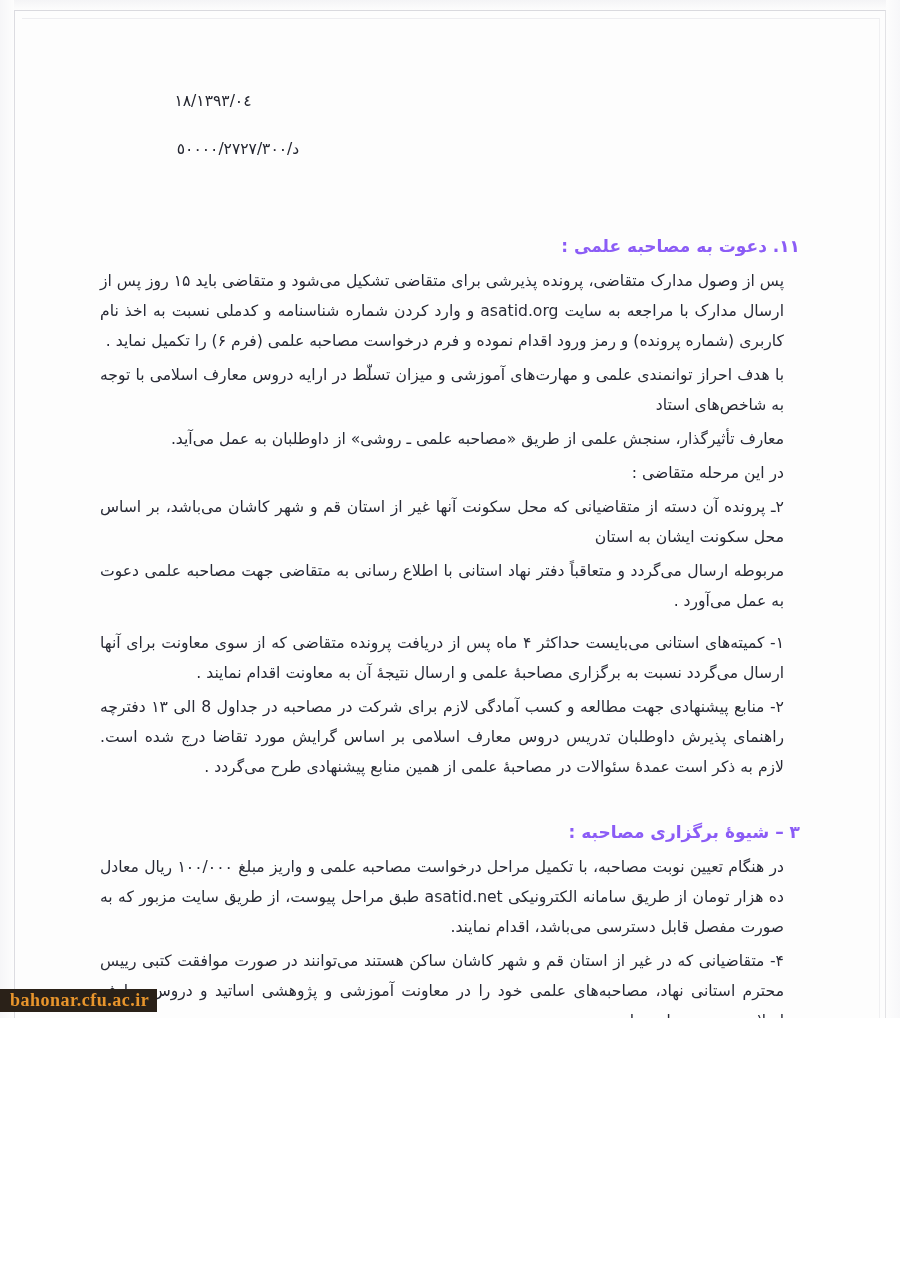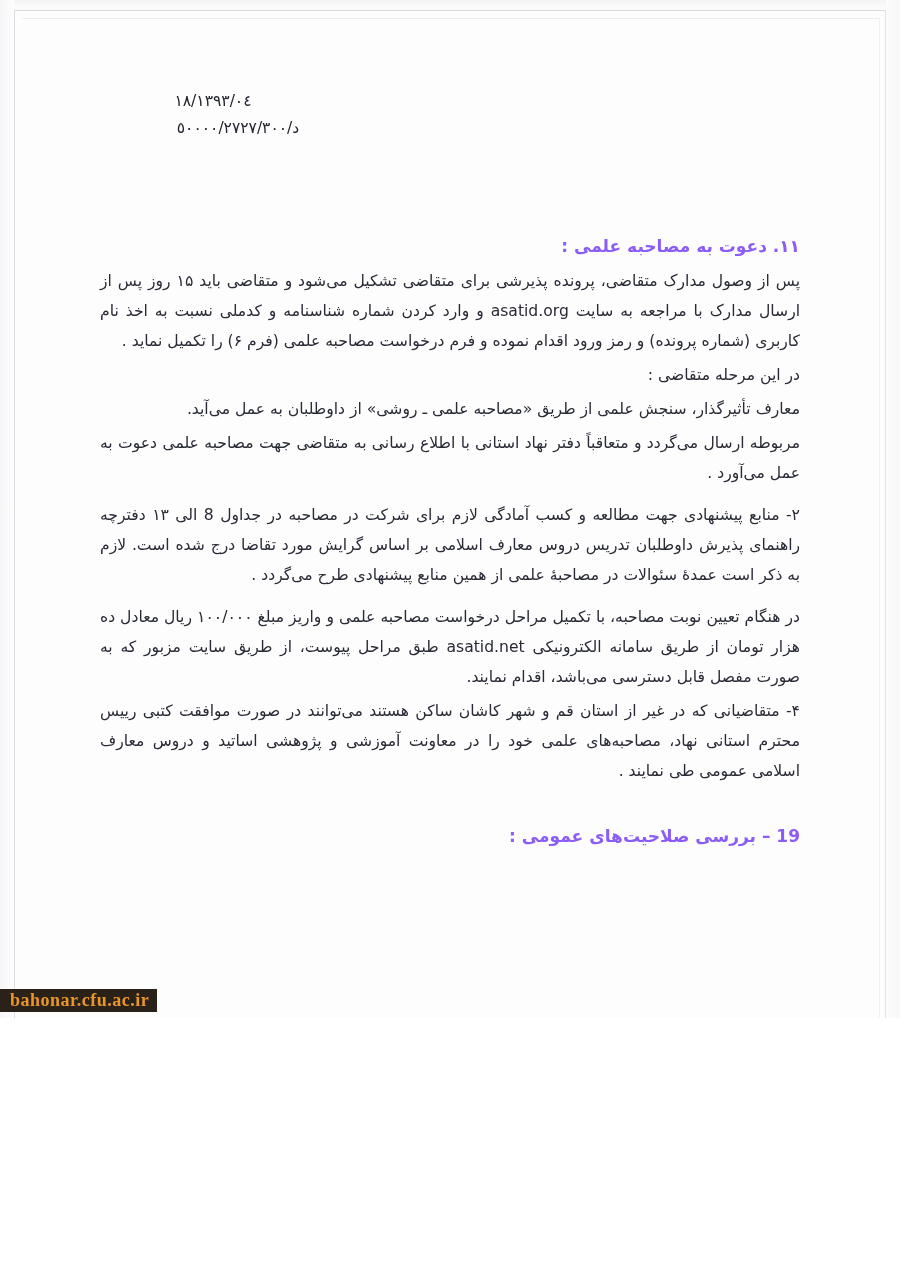--- a/index.html
+++ b/index.html
@@ -61,21 +61,21 @@
     color: #23252f;
     font-size: 15.5px;
     line-height: 27px;
     letter-spacing: 0.3px;
   }
   .letter-head .hd-line {
     display: block;
     white-space: nowrap;
   }
   .hd-date   { margin-right: 14px; }
-  .hd-number { margin-right: -36px; }
+  .hd-number { margin-right: -36px; margin-top: 21px; }
   .hd-attach { margin-right: 32px; }
 
   
   .body-wrap {
     position: absolute;
     top: 236px;
     left: 100px;
     right: 100px;
     direction: rtl;
     color: #252732;
@@ -85,21 +85,21 @@
     font-size: 17px;
     font-weight: bold;
     text-align: right;
     color: #8b5cf6;
     letter-spacing: 0.2px;
   }
   .section-title.spaced-top { margin-top: 26px; }
   .section-title.big-top    { margin-top: 40px; }
 
   p.para {
-    margin: 0 0 4px 0;
+    margin: 0 16px 4px 0;
     font-size: 15.6px;
     line-height: 30px;
     text-align: justify;
     text-justify: inter-word;
     color: #282a35;
   }
   p.para.last-of-block { margin-bottom: 12px; }
 
   
   .watermark {
@@ -144,26 +144,30 @@
 
   <div class="letter-head">
     <span class="hd-line hd-date">۱۳۹۳/۰٤/۱۸</span>
     <span class="hd-line hd-number">د/٥٠٠٠٠/۲۷۲۷/۳٠٠</span>
   </div>
 
   <div class="body-wrap">
 
     <h2 class="section-title">۱۱. دعوت به مصاحبه علمی :</h2>
     <p class="para">پس از وصول مدارک متقاضی، پرونده پذیرشی برای متقاضی تشکیل می‌شود و متقاضی باید ۱۵ روز پس از ارسال مدارک با مراجعه به سایت asatid.org و وارد کردن شماره شناسنامه و کدملی نسبت به اخذ نام کاربری (شماره پرونده) و رمز ورود اقدام نموده و فرم درخواست مصاحبه علمی (فرم ۶) را تکمیل نماید .</p>
+    <p class="para">با هدف احراز توانمندی علمی و مهارت‌های آموزشی و میزان تسلّط در ارایه دروس معارف اسلامی با توجه به شاخص‌های استاد</p>
+    <p class="para">معارف تأثیرگذار، سنجش علمی از طریق «مصاحبه علمی ـ روشی» از داوطلبان به عمل می‌آید.</p>
     <p class="para">در این مرحله متقاضی :</p>
-    <p class="para">معارف تأثیرگذار، سنجش علمی از طریق «مصاحبه علمی ـ روشی» از داوطلبان به عمل می‌آید.</p>
+    <p class="para">۲ـ پرونده آن دسته از متقاضیانی که محل سکونت آنها غیر از استان قم و شهر کاشان می‌باشد، بر اساس محل سکونت ایشان به استان</p>
     <p class="para last-of-block">مربوطه ارسال می‌گردد و متعاقباً دفتر نهاد استانی با اطلاع رسانی به متقاضی جهت مصاحبه علمی دعوت به عمل می‌آورد .</p>
 
+    <p class="para">۱- کمیته‌های استانی می‌بایست حداکثر ۴ ماه پس از دریافت پرونده متقاضی که از سوی معاونت برای آنها ارسال می‌گردد نسبت به برگزاری مصاحبۀ علمی و ارسال نتیجۀ آن به معاونت اقدام نمایند .</p>
     <p class="para last-of-block">۲- منابع پیشنهادی جهت مطالعه و کسب آمادگی لازم برای شرکت در مصاحبه در جداول 8 الی ۱۳ دفترچه راهنمای پذیرش داوطلبان تدریس دروس معارف اسلامی بر اساس گرایش مورد تقاضا درج شده است. لازم به ذکر است عمدۀ سئوالات در مصاحبۀ علمی از همین منابع پیشنهادی طرح می‌گردد .</p>
 
+    <h2 class="section-title big-top">۳ – شیوۀ برگزاری مصاحبه :</h2>
     <p class="para">در هنگام تعیین نوبت مصاحبه، با تکمیل مراحل درخواست مصاحبه علمی و واریز مبلغ ۱۰۰/۰۰۰ ریال معادل ده هزار تومان از طریق سامانه الکترونیکی asatid.net طبق مراحل پیوست، از طریق سایت مزبور که به صورت مفصل قابل دسترسی می‌باشد، اقدام نمایند.</p>
     <p class="para last-of-block">۴- متقاضیانی که در غیر از استان قم و شهر کاشان ساکن هستند می‌توانند در صورت موافقت کتبی رییس محترم استانی نهاد، مصاحبه‌های علمی خود را در معاونت آموزشی و پژوهشی اساتید و دروس معارف اسلامی عمومی طی نمایند .</p>
 
     <h2 class="section-title big-top">19 – بررسی صلاحیت‌های عمومی :</h2>
   </div>
 
   <div class="watermark" style="color: rgb(232, 149, 44); background: rgb(42, 33, 24);">bahonar.cfu.ac.ir</div>
 
 </div>
 

